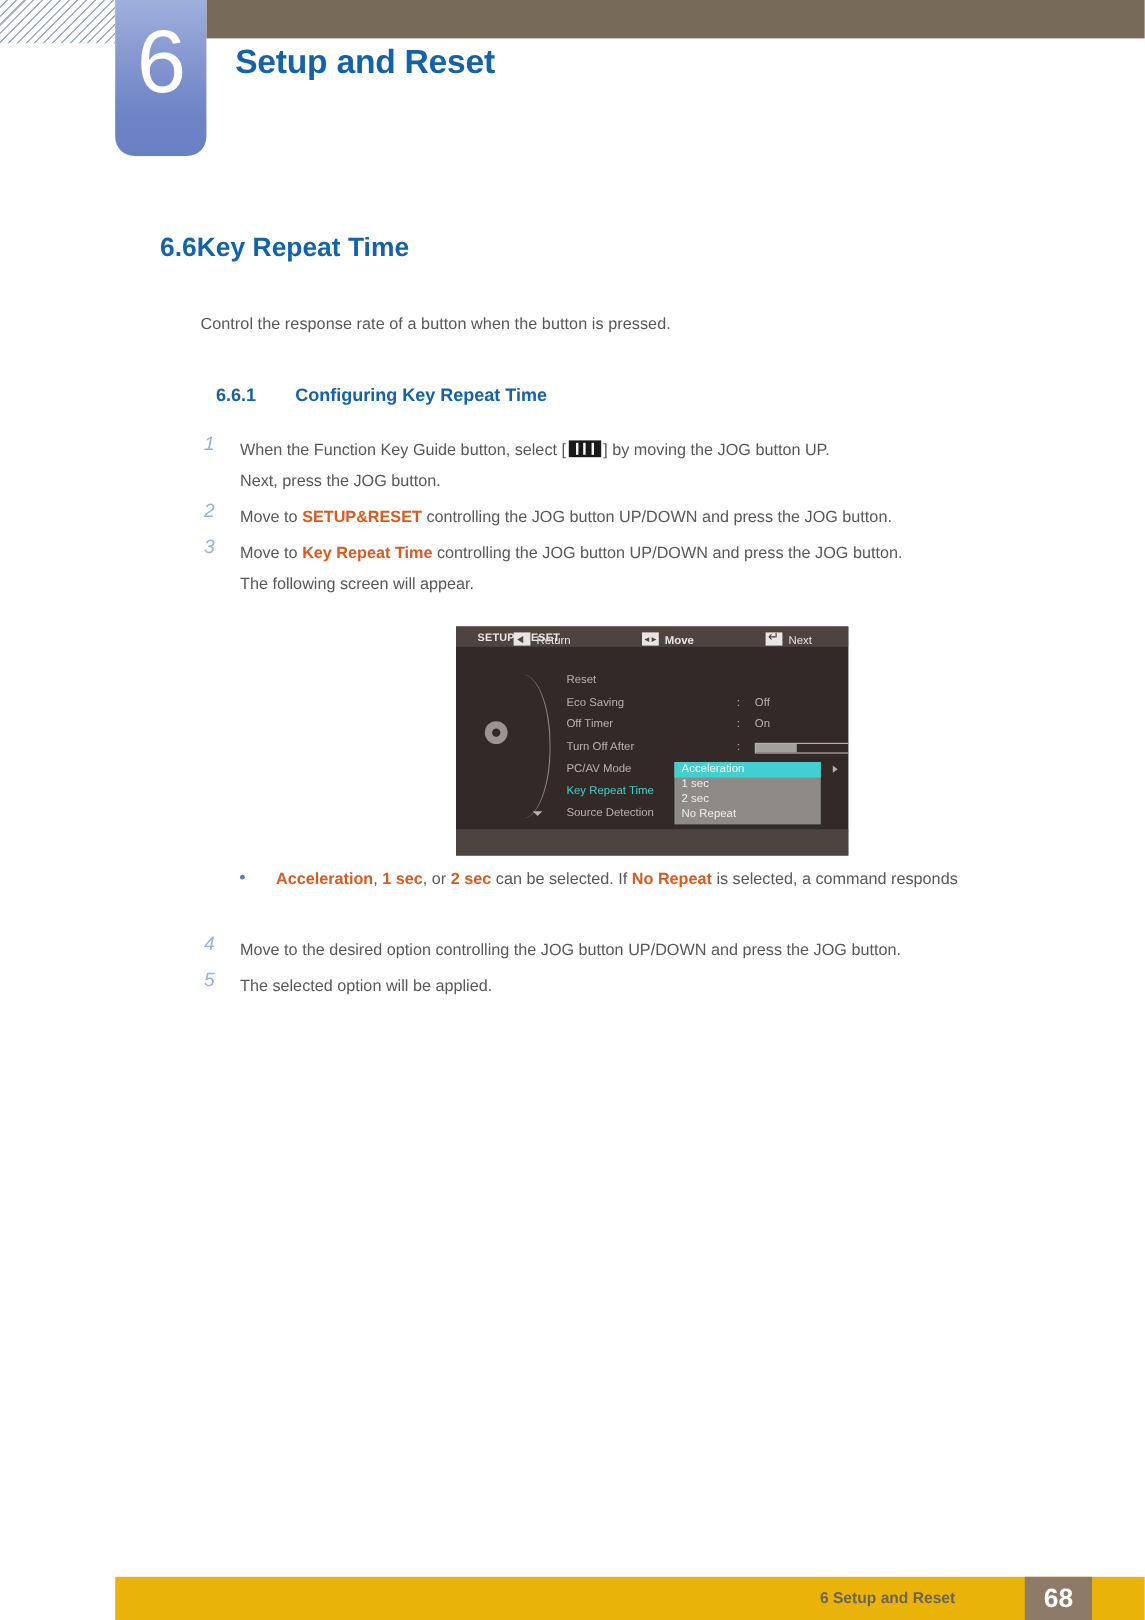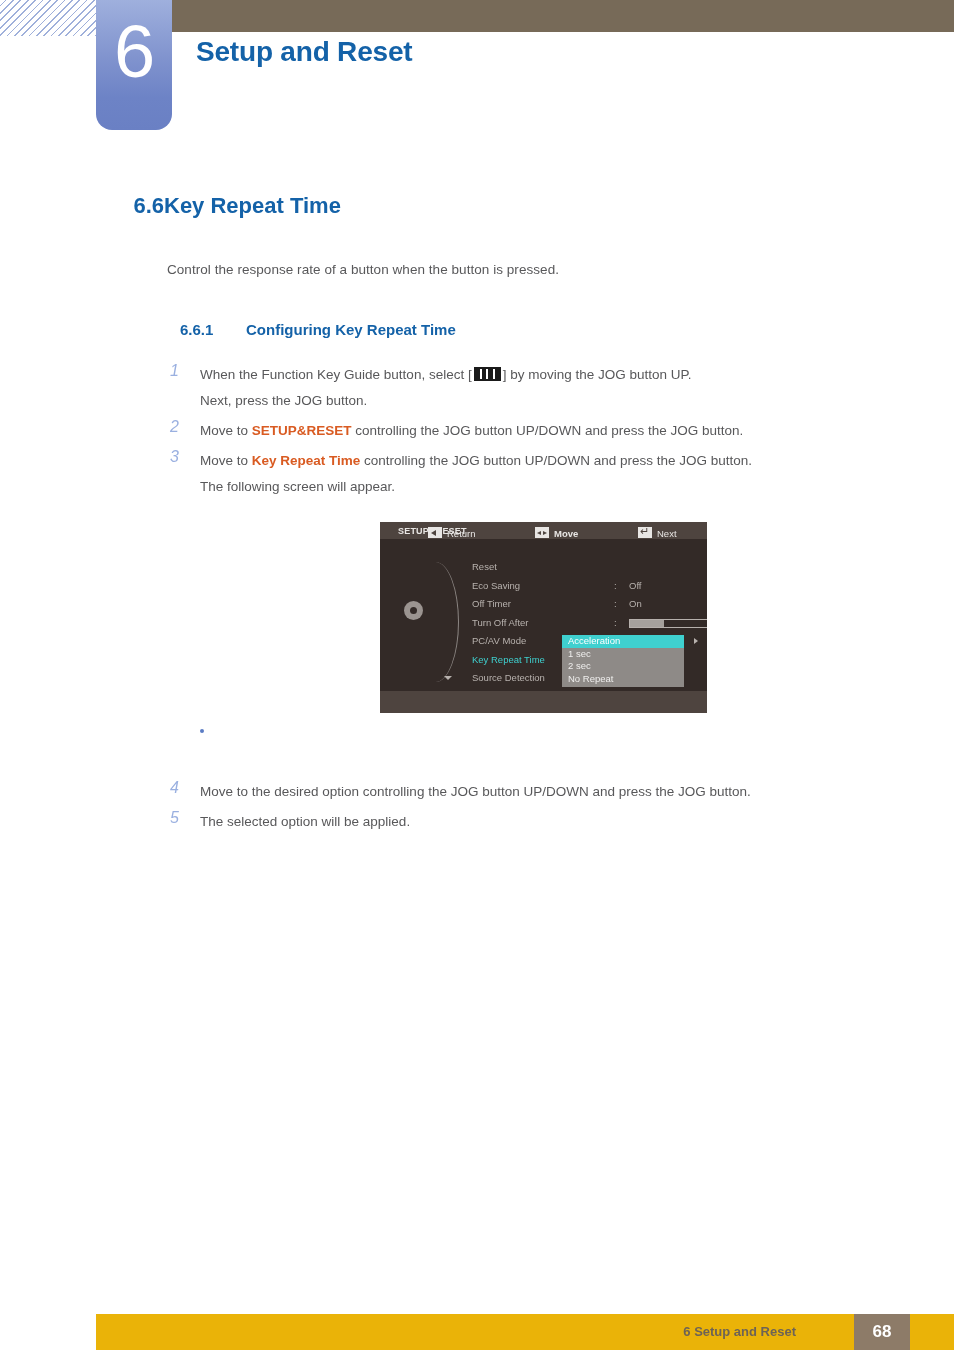--- a/index.html
+++ b/index.html
@@ -391,21 +391,21 @@
     left: 758px; top: 0;
     width: 56px; height: 36px;
     background: #8d7b68;
   }
   .footer-pagenum {
     position: absolute;
     left: 0; top: 0;
     width: 56px;
     line-height: 36px;
     text-align: center;
-    font-size: 17px;
+    font-size: 22px;
     font-weight: bold;
     color: #ffffff;
   }
 </style>
 </head>
 <body>
 
 <div class="page-header">
   <div class="hatch-strip"></div>
   <div class="brown-bar"></div>
@@ -501,20 +501,21 @@
   </div>
 
   <div class="osd-footbar"></div>
   <div class="osd-foot-item foot-return"><span class="foot-icon ret"></span><span>Return</span></div>
   <div class="osd-foot-item foot-move"><span class="foot-icon mv"></span><span>Move</span></div>
   <div class="osd-foot-item foot-enter"><span class="foot-icon ent"></span><span>Next</span></div>
 </div>
 
 <div class="bullet-block">
   <div class="bullet-dot"></div>
+  <div class="bullet-text"><span class="hl">Acceleration</span><span>, </span><span class="hl">1 sec</span><span>, or </span><span class="hl">2 sec</span><span> can be selected. If </span><span class="hl">No Repeat</span><span> is selected, a command responds</span></div>
 </div>
 
 <div class="steps-tail">
   <div class="step">
     <div class="step-num">4</div>
     <div class="step-body">Move to the desired option controlling the JOG button UP/DOWN and press the JOG button.</div>
   </div>
   <div class="step">
     <div class="step-num">5</div>
     <div class="step-body">The selected option will be applied.</div>

